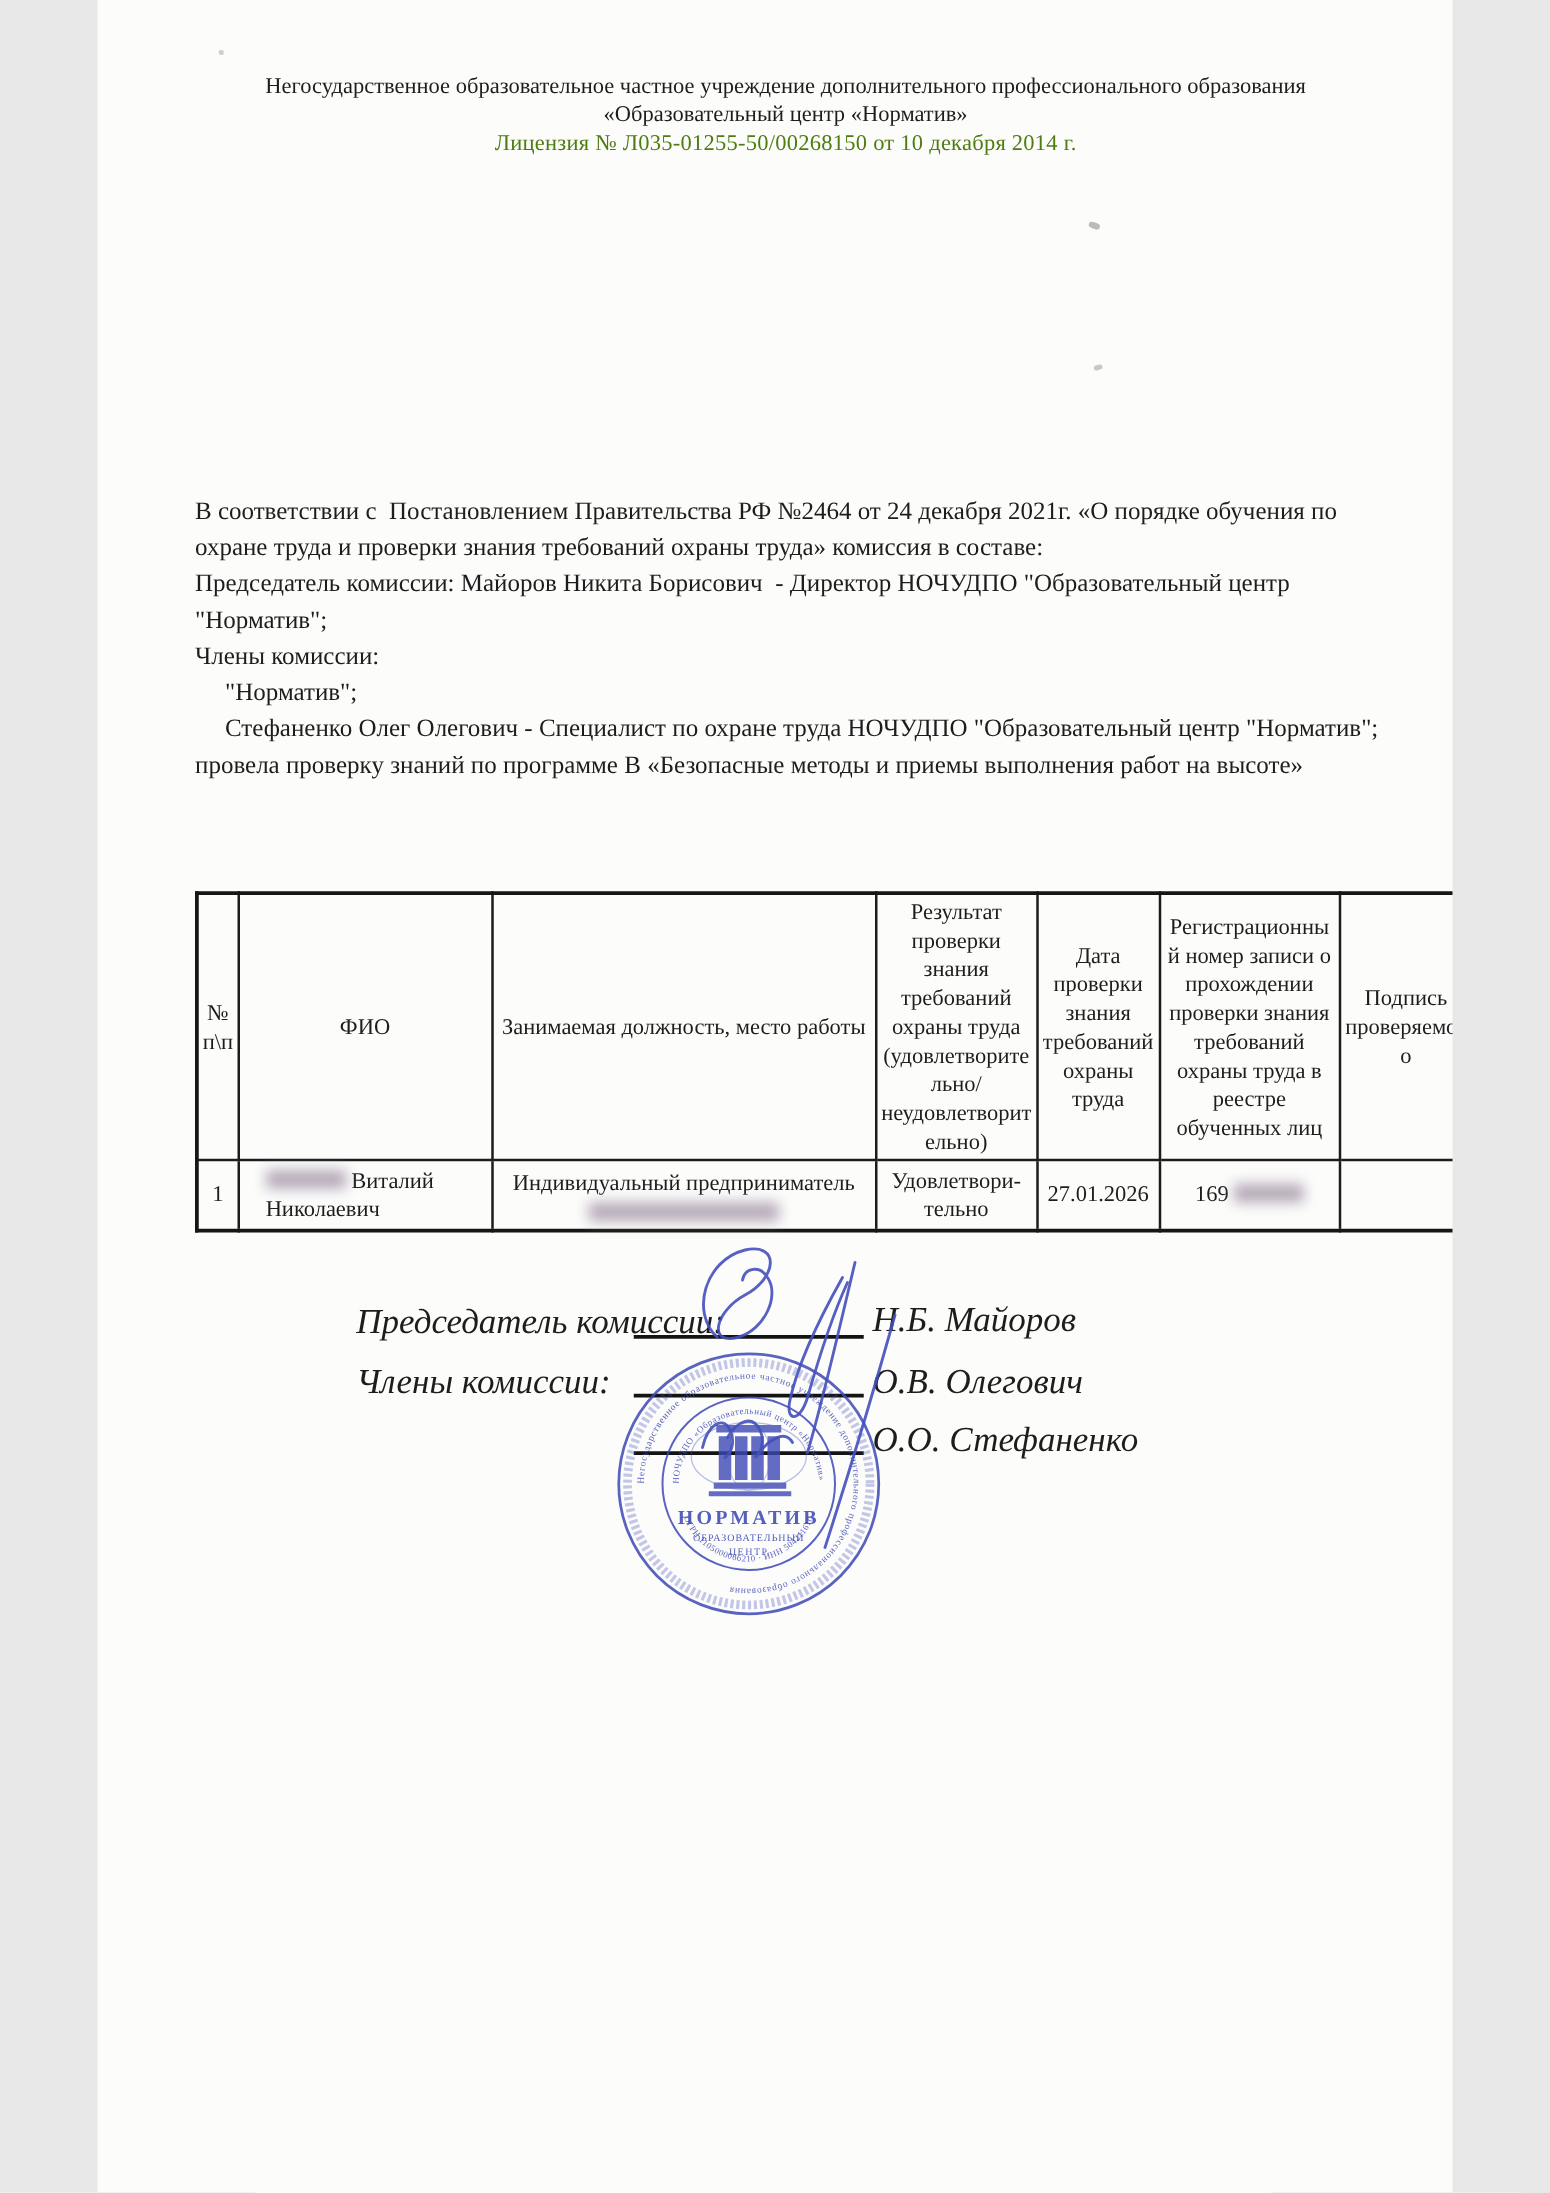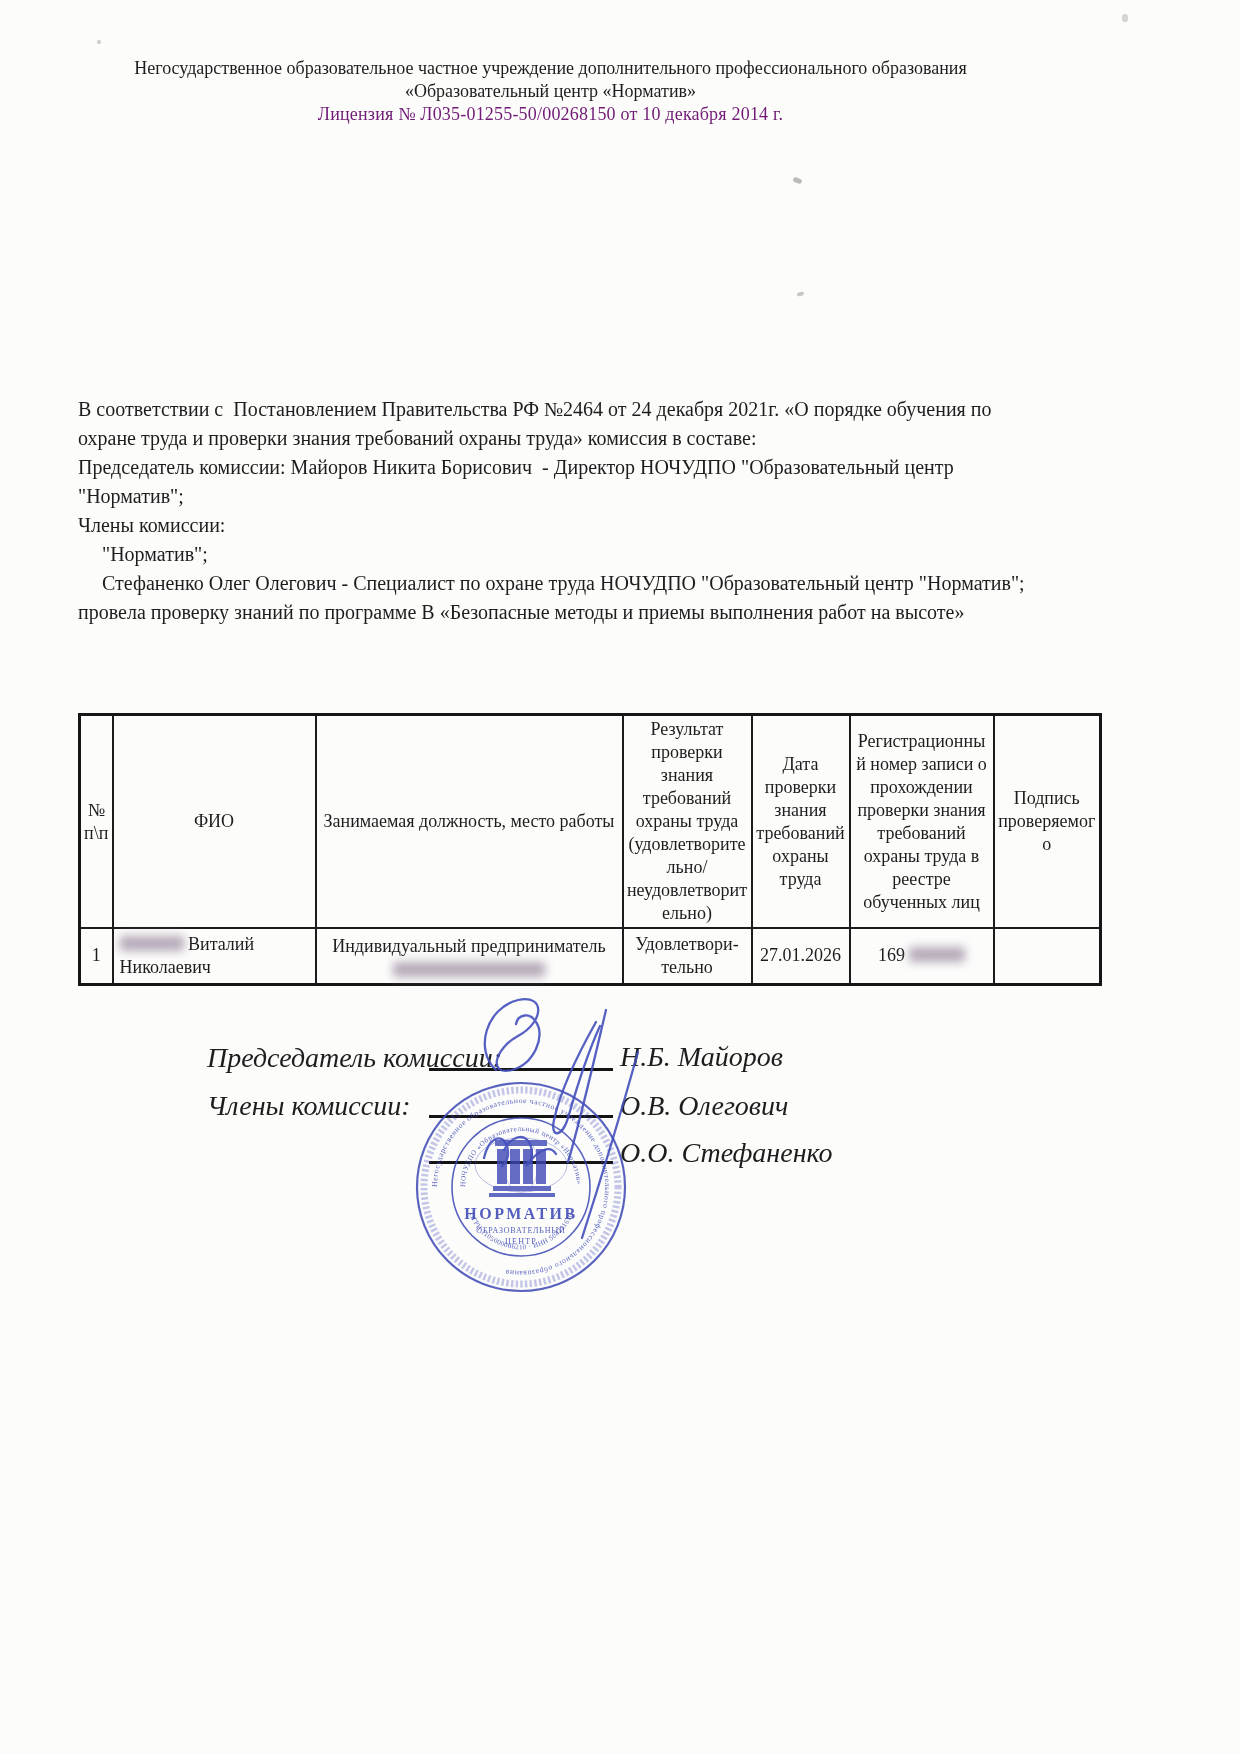--- a/index.html
+++ b/index.html
@@ -1,24 +1,24 @@
 <!DOCTYPE html>
 <html><head>
 <meta charset="utf-8">
 <style>
   html,body { margin:0; padding:0; background:#e8e8e8; }
   .page {
-    position:relative; width:1240px; height:1754px; margin:0 auto;
+    position:relative; width:1084px; height:1754px; margin:0 auto;
     background:#fcfcfb; overflow:hidden;
     font-family:"Liberation Serif", serif; color:#1d1d1d;
   }
   
   .org-header { position:absolute; top:57px; left:78px; width:945px; text-align:center;
                 font-size:18px; line-height:23px; }
-  .org-license { color:#701a75; letter-spacing:.2px; }
+  .org-license { color:#4d7c0f; letter-spacing:.2px; }
   
   .title-block { position:absolute; top:168px; left:78px; width:945px; text-align:center; }
   .doc-title  { font-size:31px; font-weight:bold; letter-spacing:1.5px; }
   .doc-number { margin-top:8px; font-size:29px; font-weight:bold; }
   .doc-sub    { font-size:19px; line-height:23px; }
   .doc-sub.first { margin-top:7px; }
   
   .body-text { position:absolute; top:395px; left:78px; width:1060px;
                font-size:20px; line-height:29px; }
   .bline { white-space:pre; }
@@ -27,21 +27,21 @@
   .results-table { position:absolute; top:713px; left:78px; width:1021px;
                    border-collapse:collapse; table-layout:fixed;
                    font-size:18px; }
   .results-table th, .results-table td {
     border:2px solid #1c1c1c; text-align:center; vertical-align:middle;
     font-weight:normal; padding:2px 3px; line-height:23px; overflow-wrap:break-word;
   }
   .results-table { border:3px solid #161616; }
   .results-table thead tr { height:202px; }
   .results-table tbody tr { height:56px; }
-  td.fio-cell { text-align:left; padding-left:6px; }
+  td.fio-cell { text-align:left; padding-left:21px; }
   th.nowrap { white-space:nowrap; }
   
   .redact { display:inline-block; background:#aea6b4; filter:blur(5px); border-radius:2px; }
   .redact-num { width:38px; height:22px; vertical-align:-2px; background:#a8a8ac; margin:0 3px; }
   .redact-fio { width:64px; height:15px; vertical-align:-1px; background:#b5a9b8; }
   .redact-pos { display:block; width:152px; height:15px; margin:4px auto 0; background:#b5a9b8; }
   .redact-reg { width:56px; height:15px; vertical-align:-1px; margin-left:4px; background:#b5a9b8; }
   
   .sig-label, .sig-name { position:absolute; font-size:28px; white-space:nowrap;font-style:italic; }
   .sig-line { position:absolute; width:184px; height:3px; background:#141414; }

